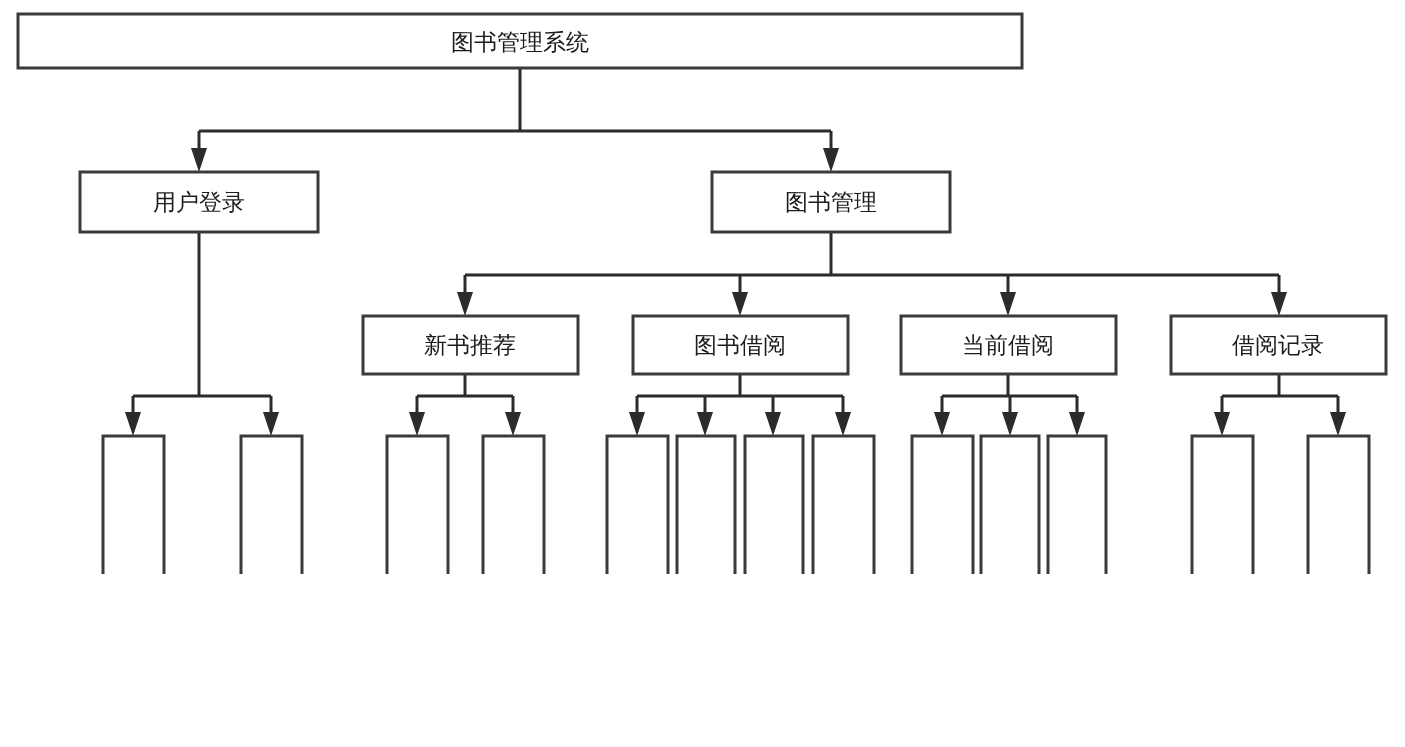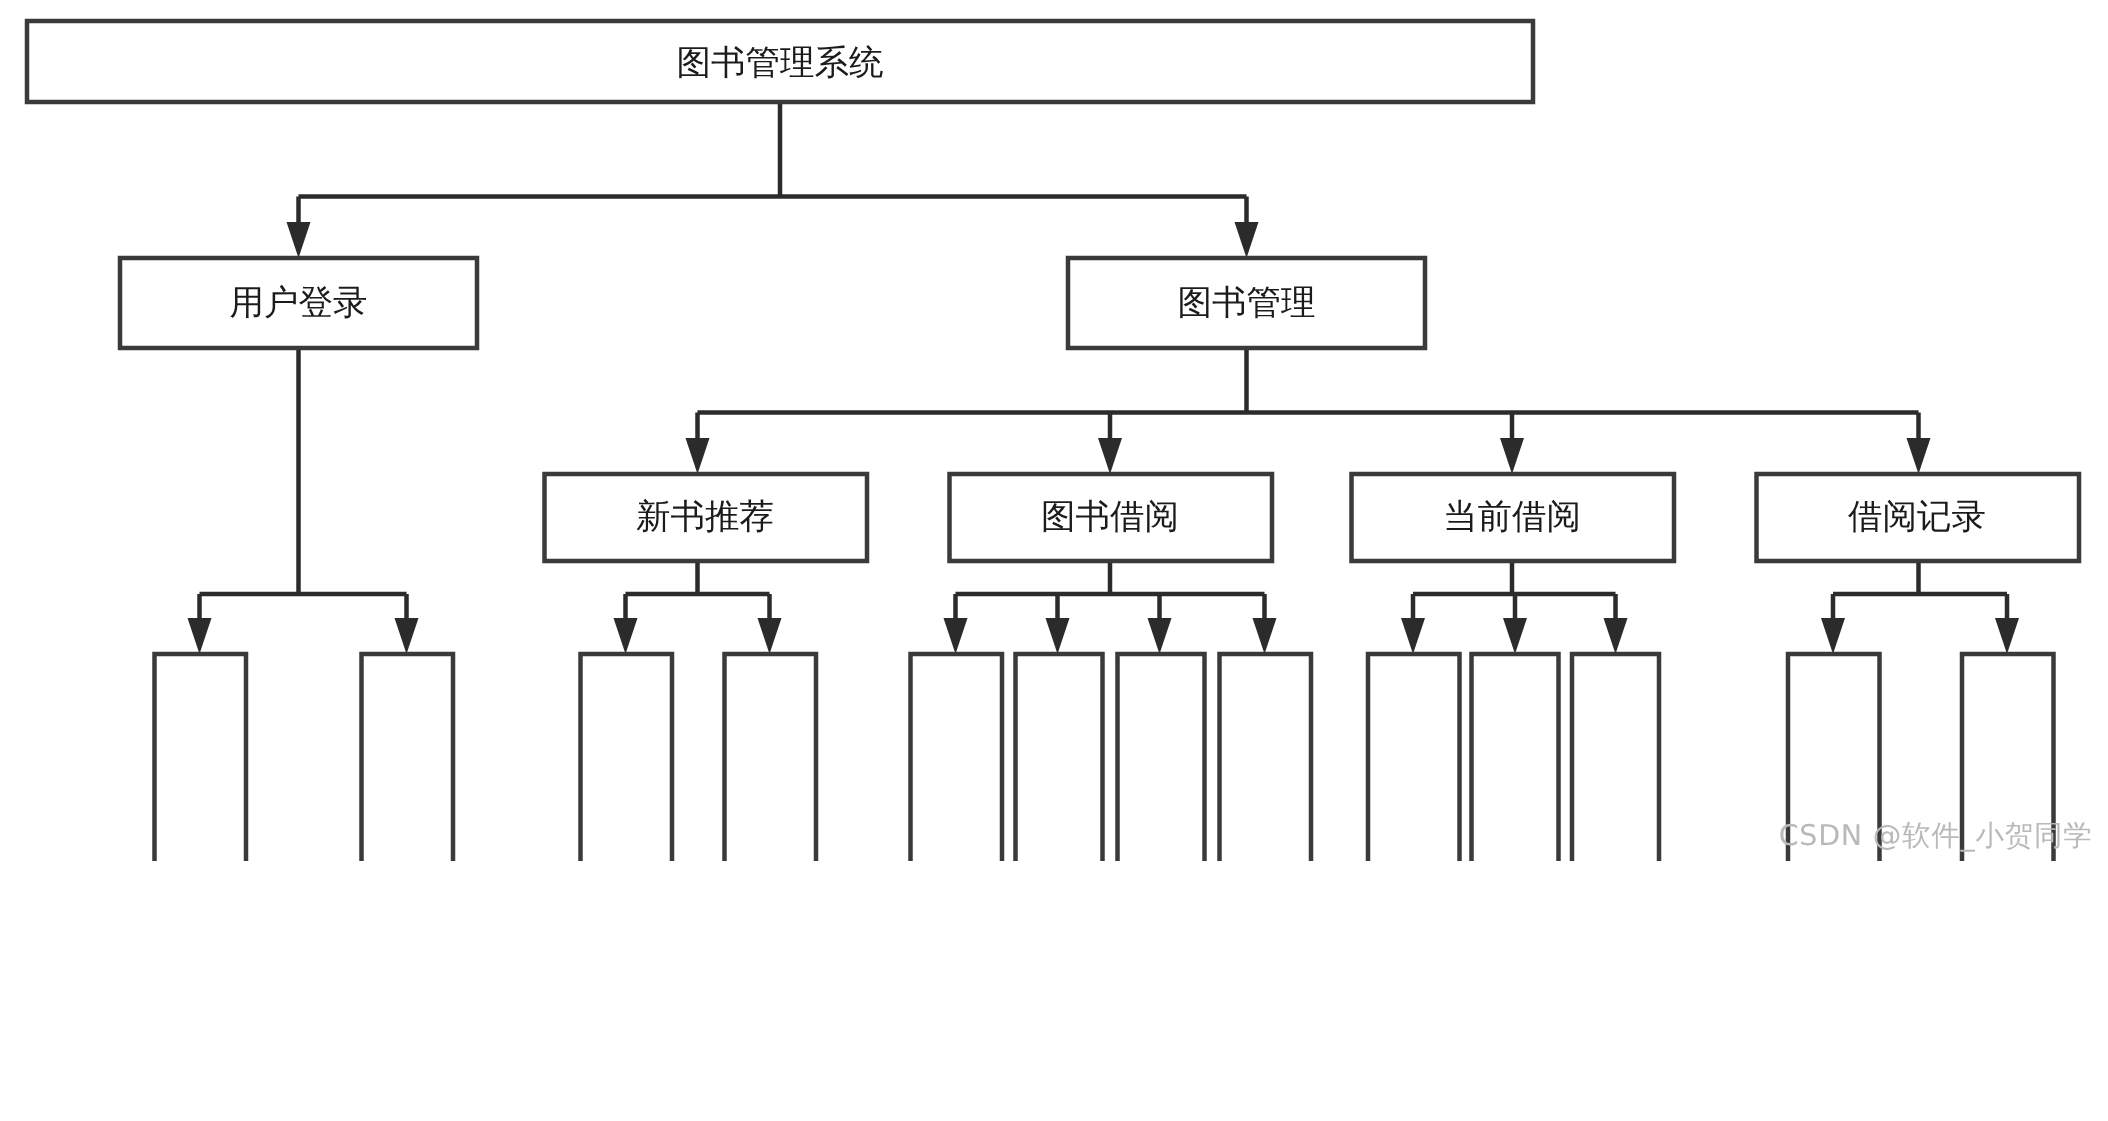--- a/index.html
+++ b/index.html
@@ -243,14 +243,13 @@
   <div class="leaf-label-wrap" style="left:1048px; top:436px; width:58px; height:299px;">
     <span class="leaf-label">确认归还（管理员）</span>
   </div>
   <div class="leaf-label-wrap" style="left:1192px; top:436px; width:61px; height:299px;">
     <span class="leaf-label">新增借阅记录</span>
   </div>
   <div class="leaf-label-wrap" style="left:1308px; top:436px; width:61px; height:299px;">
     <span class="leaf-label">查询借阅记录</span>
   </div>
 
-  <div class="watermark">CSDN @软件_小贺同学</div>
 </div>
 
 </body></html>

